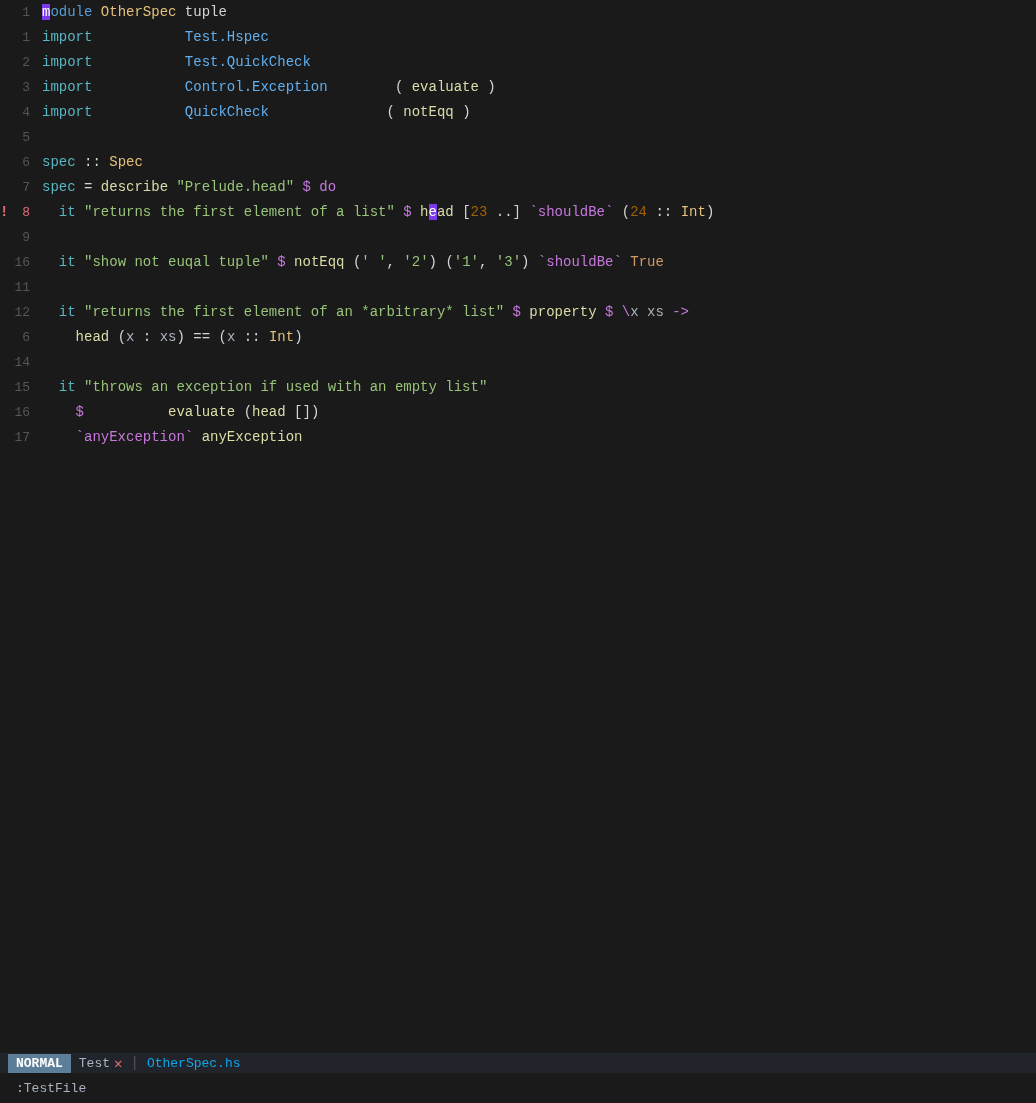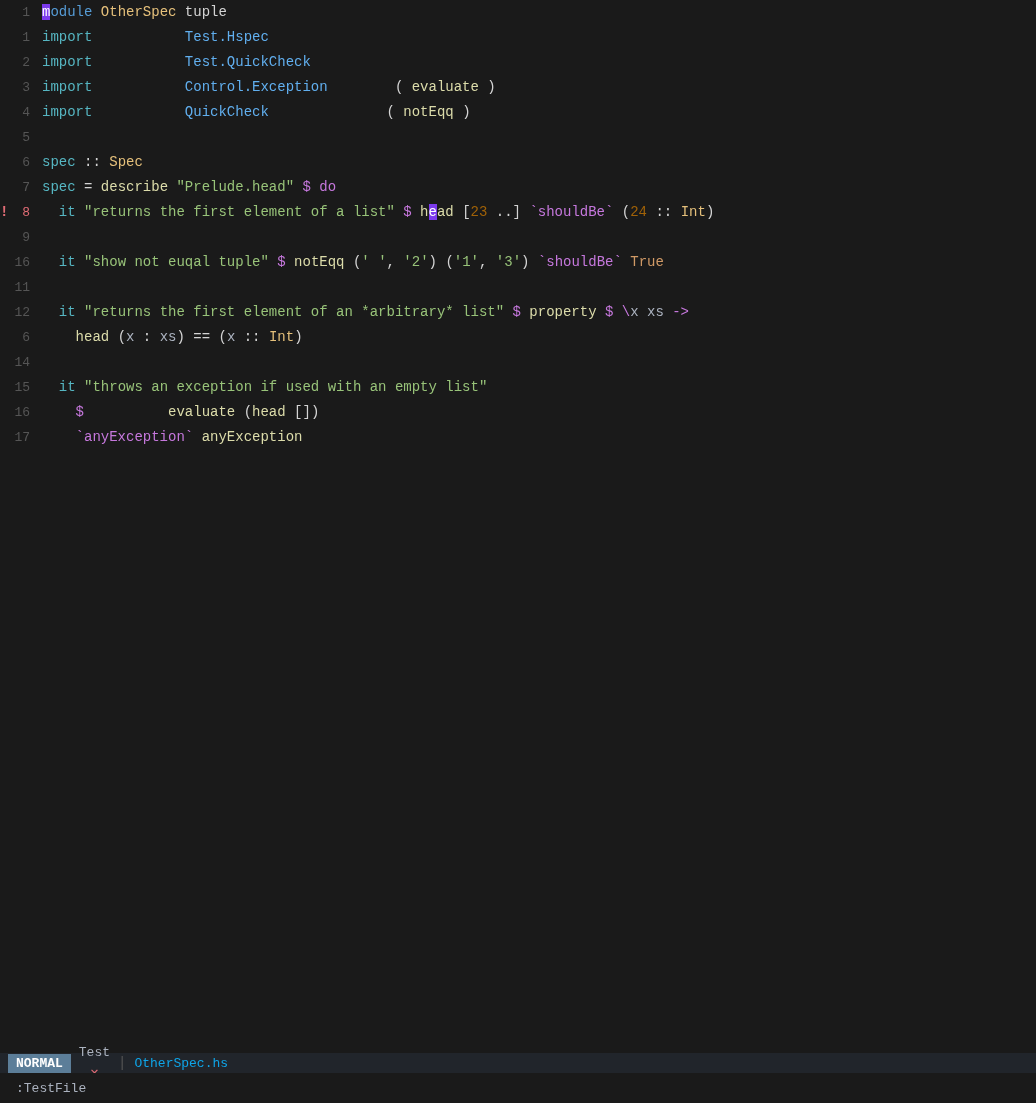--- a/index.html
+++ b/index.html
@@ -118,21 +118,20 @@
       color: #555;
     }
 
     .status-tab {
       color: #abb2bf;
       display: flex;
       align-items: center;
       gap: 4px;
       font-size: 13px;
       font-family: 'Courier New', monospace;
-      flex-direction: column;
     }
 
     .close-x {
       color: #e06c75;
       font-weight: bold;
       font-size: 14px;
     }
 
     .status-filename {
       color: #0ea5e9;

